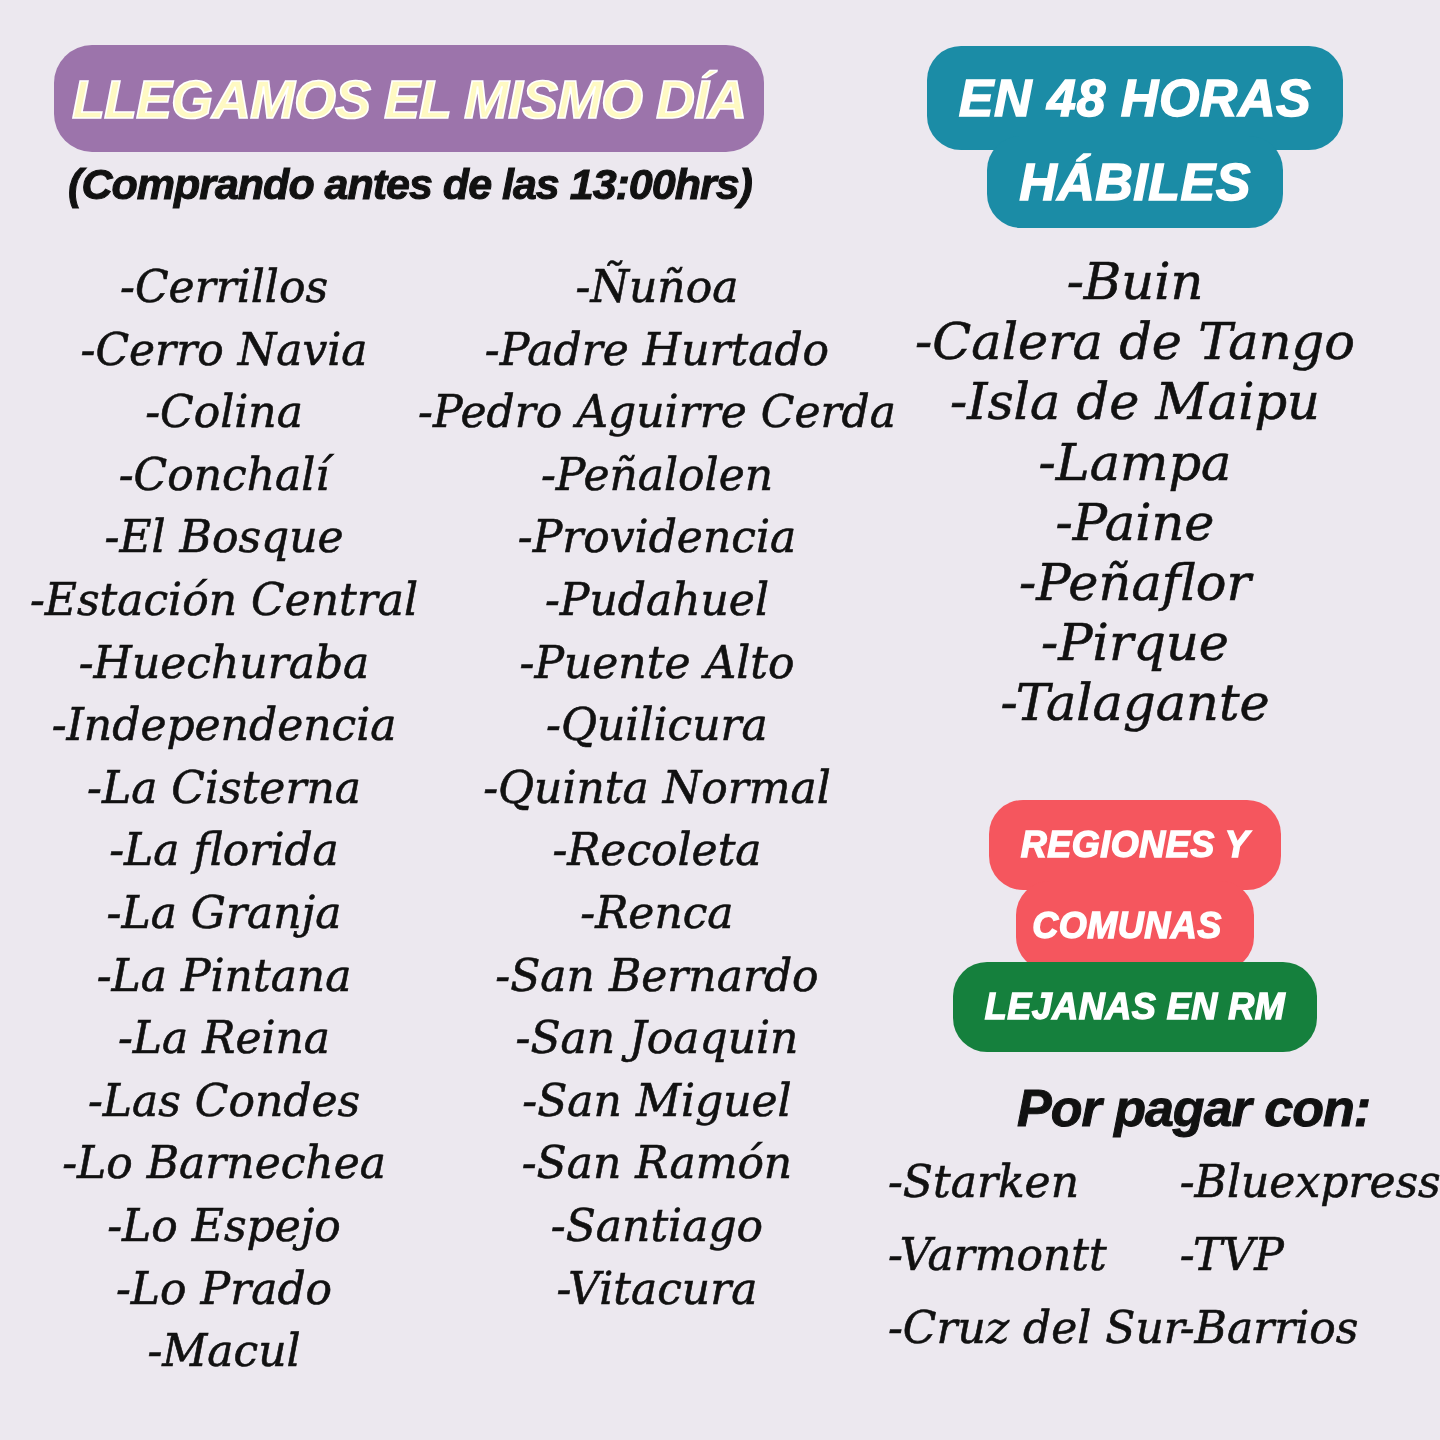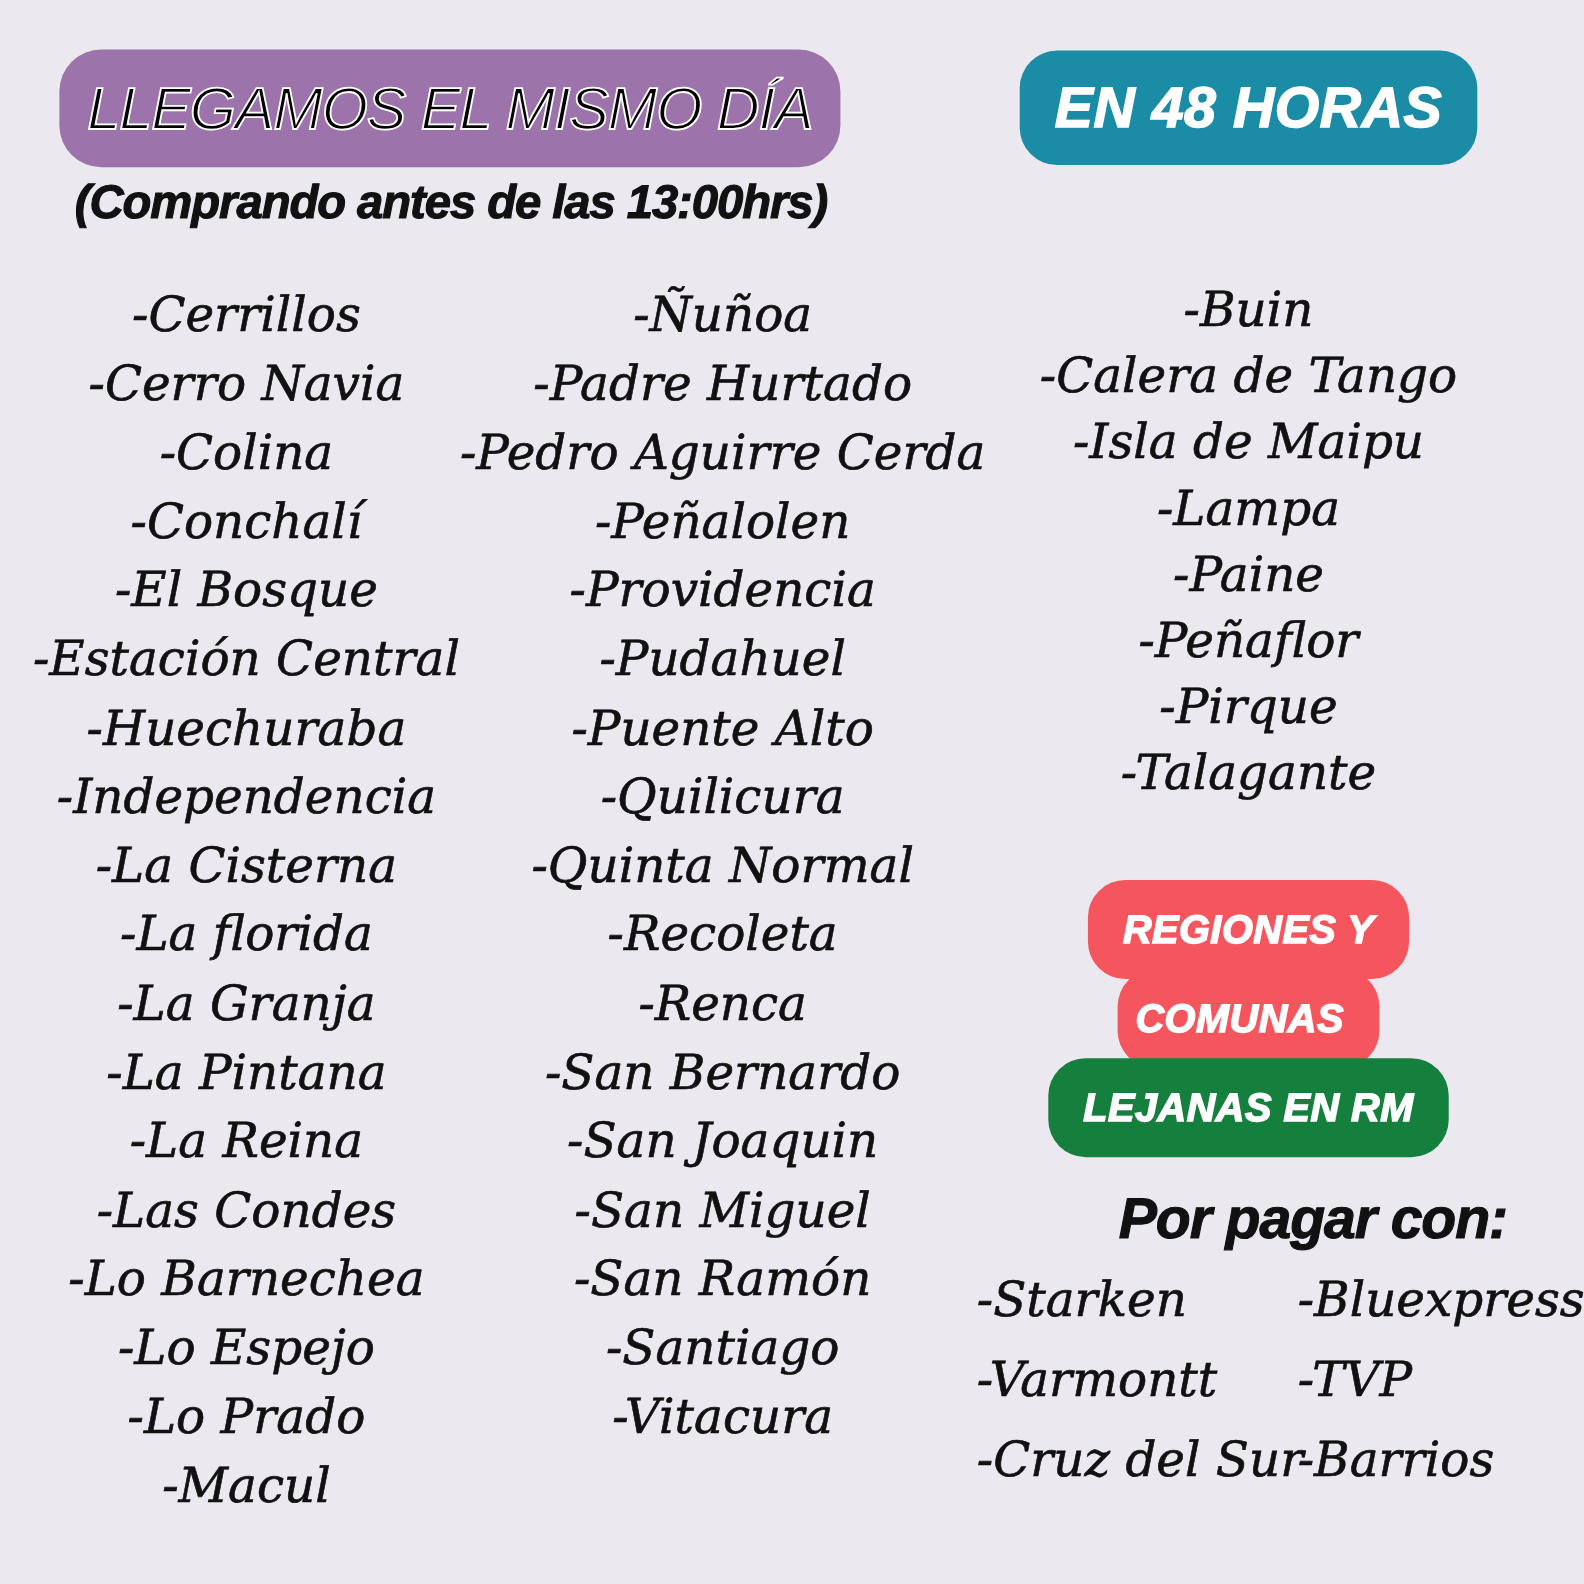--- a/index.html
+++ b/index.html
@@ -15,23 +15,23 @@
 
   
   .badge-purple {
     position: absolute; left: 54px; top: 45px;
     width: 710px; height: 107px;
     border-radius: 38px;
     display: flex; align-items: center; justify-content: center;
   }
   .badge-title {
     font-family: "Liberation Sans", sans-serif;
-    font-style: italic; font-weight: normal;
+    font-style: italic; font-weight: bold;
     font-size: 54px; letter-spacing: -1px;
-    color: #000000; -webkit-text-stroke: 1.6px #fff;
+    color: #fef9c3; -webkit-text-stroke: 1.6px #fff;
     white-space: nowrap;
   }
   .sticker {
     position: absolute;
     display: flex; flex-direction: column; align-items: center;
   }
   .sticker-48 { left: 900px; top: 46px; width: 470px; }
   .sticker-regions { left: 900px; top: 800px; width: 470px; }
   .st-row {
     display: flex; align-items: center; 
@@ -82,21 +82,21 @@
     line-height: 62.6px; font-size: 44px;
     white-space: nowrap;
     -webkit-text-stroke: 0.6px #111;
   }
 
   .list-48 {
     position: absolute; left: 900px; top: 252px; width: 470px;
     text-align: center;
   }
   .list-48 .list-item {
-    line-height: 60.2px; font-size: 44px;
+    line-height: 60.2px; font-size: 51px;
     white-space: nowrap;
     -webkit-text-stroke: 0.6px #111;
   }
 
   .courier-cols {
     position: absolute; left: 880px; top: 1145px; width: 545px;
     display: flex;
   }
   .courier-col { text-align: left; }
   .courier-col-1 { width: 55%; padding-left: 8px; box-sizing: border-box; }
@@ -157,20 +157,23 @@
         <div class="list-item">-San Ramón</div>
         <div class="list-item">-Santiago</div>
         <div class="list-item">-Vitacura</div>
       </div>
   </div>
 
   <div class="sticker sticker-48">
     <div class="st-row" style="background-color: rgb(27, 140, 166);">
       <span class="st-text">EN 48 HORAS</span>
     </div>
+    <div class="st-row" style="background-color: rgb(27, 140, 166);">
+      <span class="st-text">HÁBILES</span>
+    </div>
   </div>
 
   <div class="list-48 hand">
       <div class="list-item">-Buin</div>
       <div class="list-item">-Calera de Tango</div>
       <div class="list-item">-Isla de Maipu</div>
       <div class="list-item">-Lampa</div>
       <div class="list-item">-Paine</div>
       <div class="list-item">-Peñaflor</div>
       <div class="list-item">-Pirque</div>

